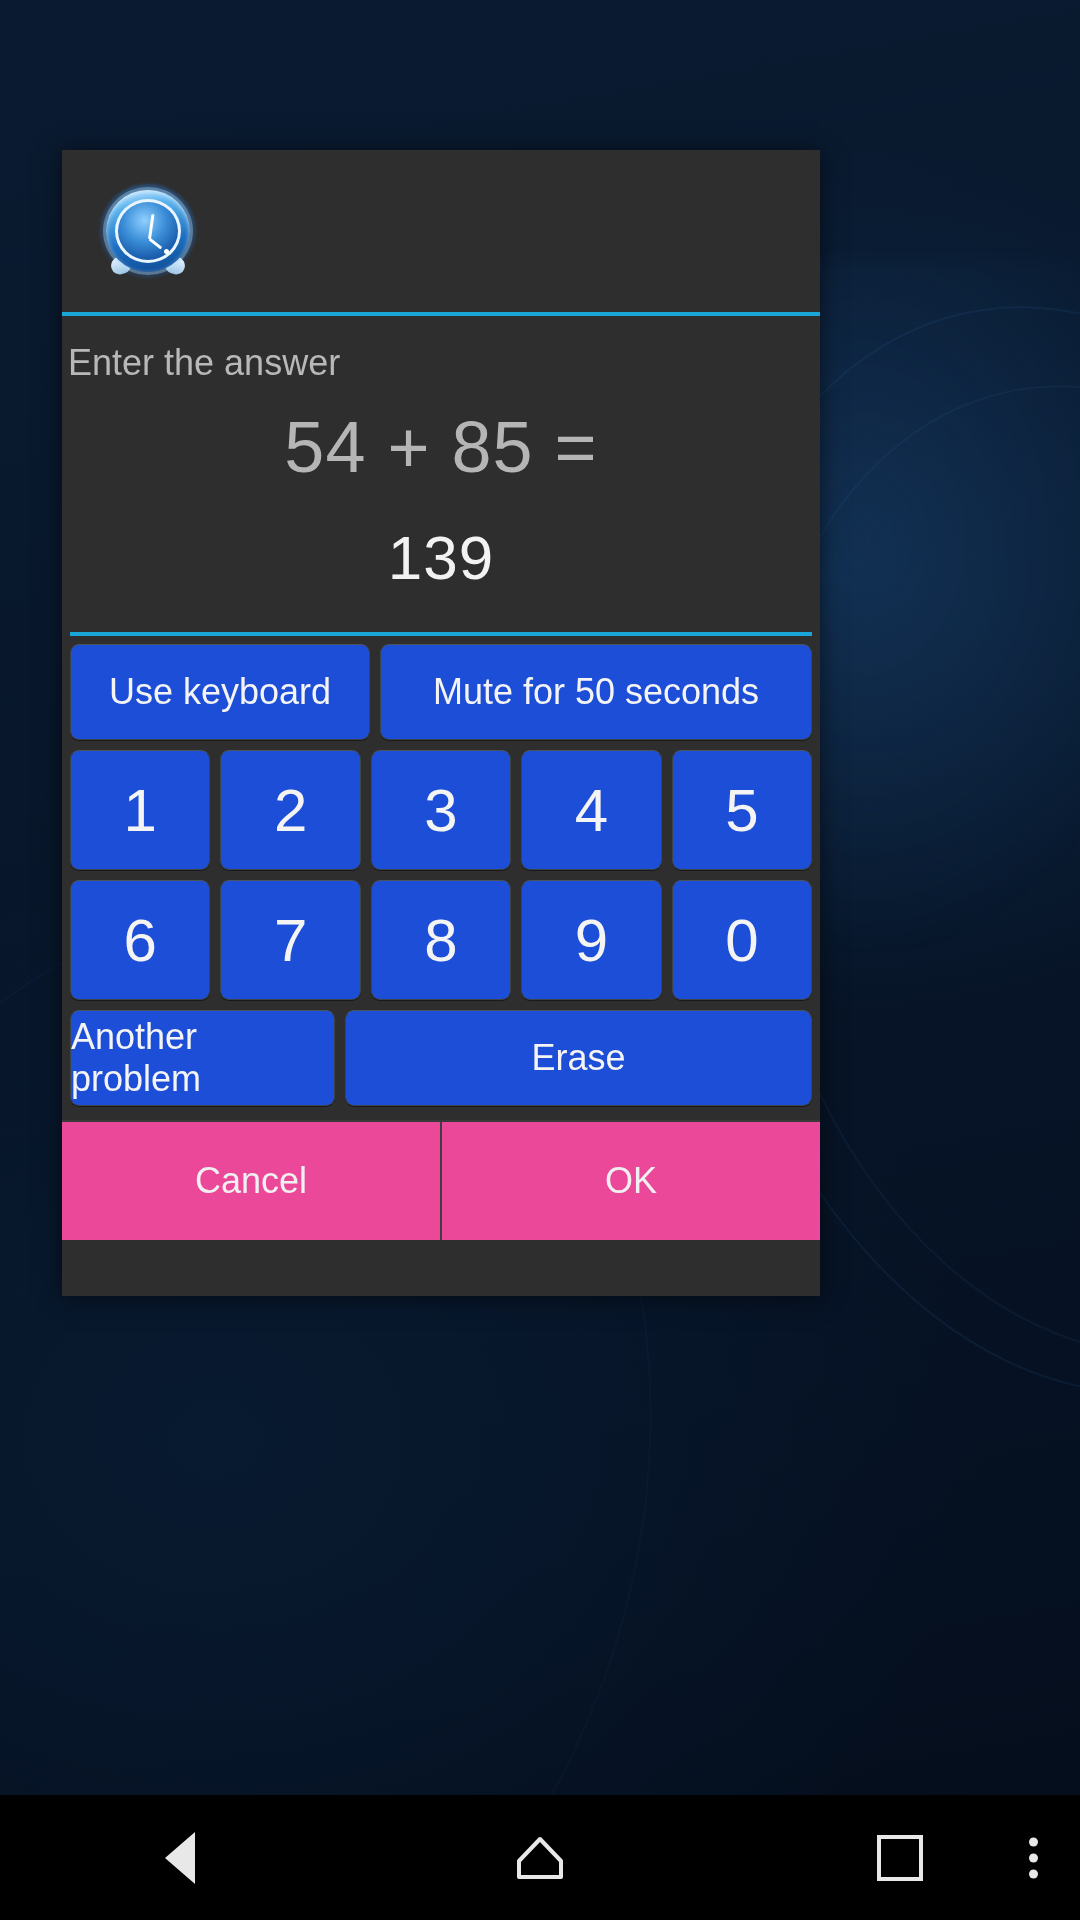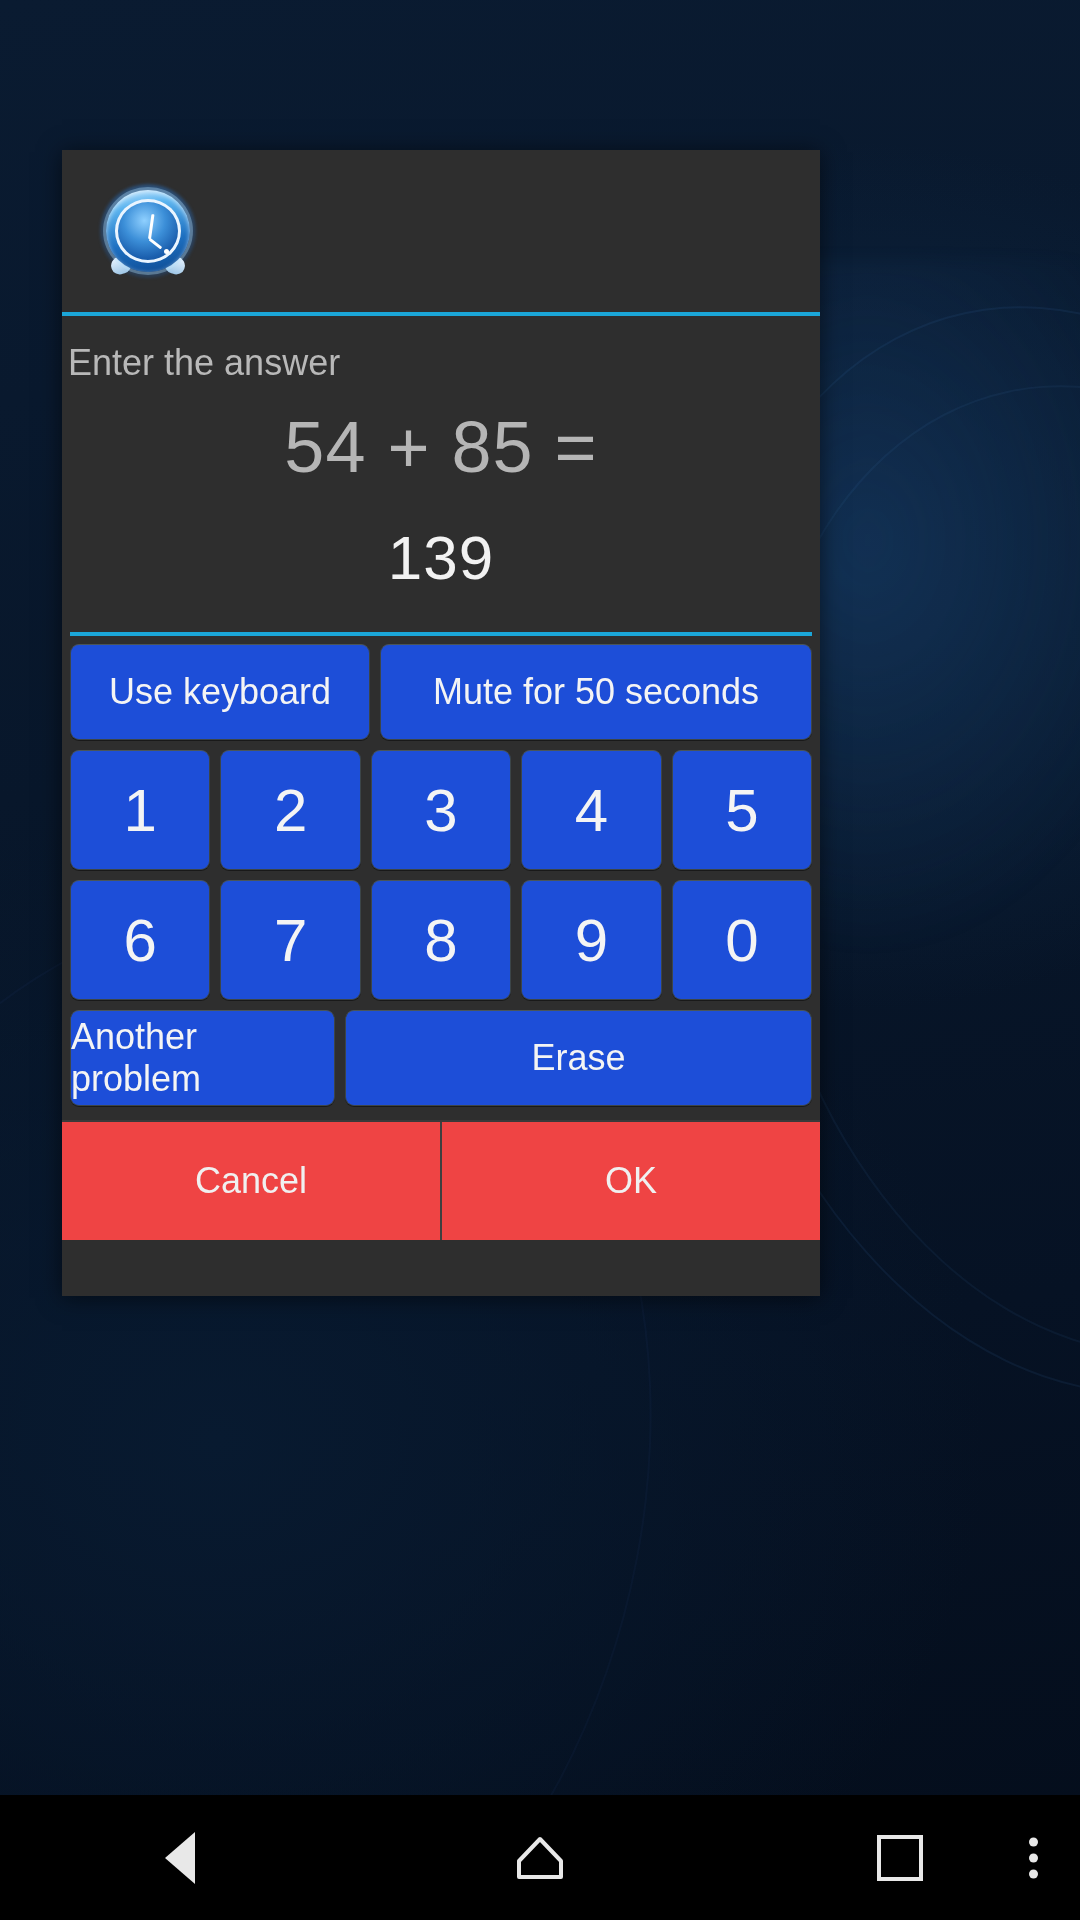--- a/index.html
+++ b/index.html
@@ -143,21 +143,21 @@
   #dlg-footer{
     display:flex;
     height:120px;
     border-top:2px solid #3a3a3a;
     background:#2b2b2b;
   }
   .fbtn{
     flex:1 1 0;
     display:flex; align-items:center; justify-content:center;
     color:#f0f0f0; font-size:36px;
-    background:#ef4444;
+    background:#ec4899;
   }
   #footer-divider{ width:2px; background:#3f3f3f; }
 
   
   #navbar{
     position:absolute; left:0; bottom:0; width:1080px; height:125px;
     background:#000000;
     display:flex; align-items:center;
   }
   .nav-slot{ flex:1 1 0; display:flex; align-items:center; justify-content:center; }

